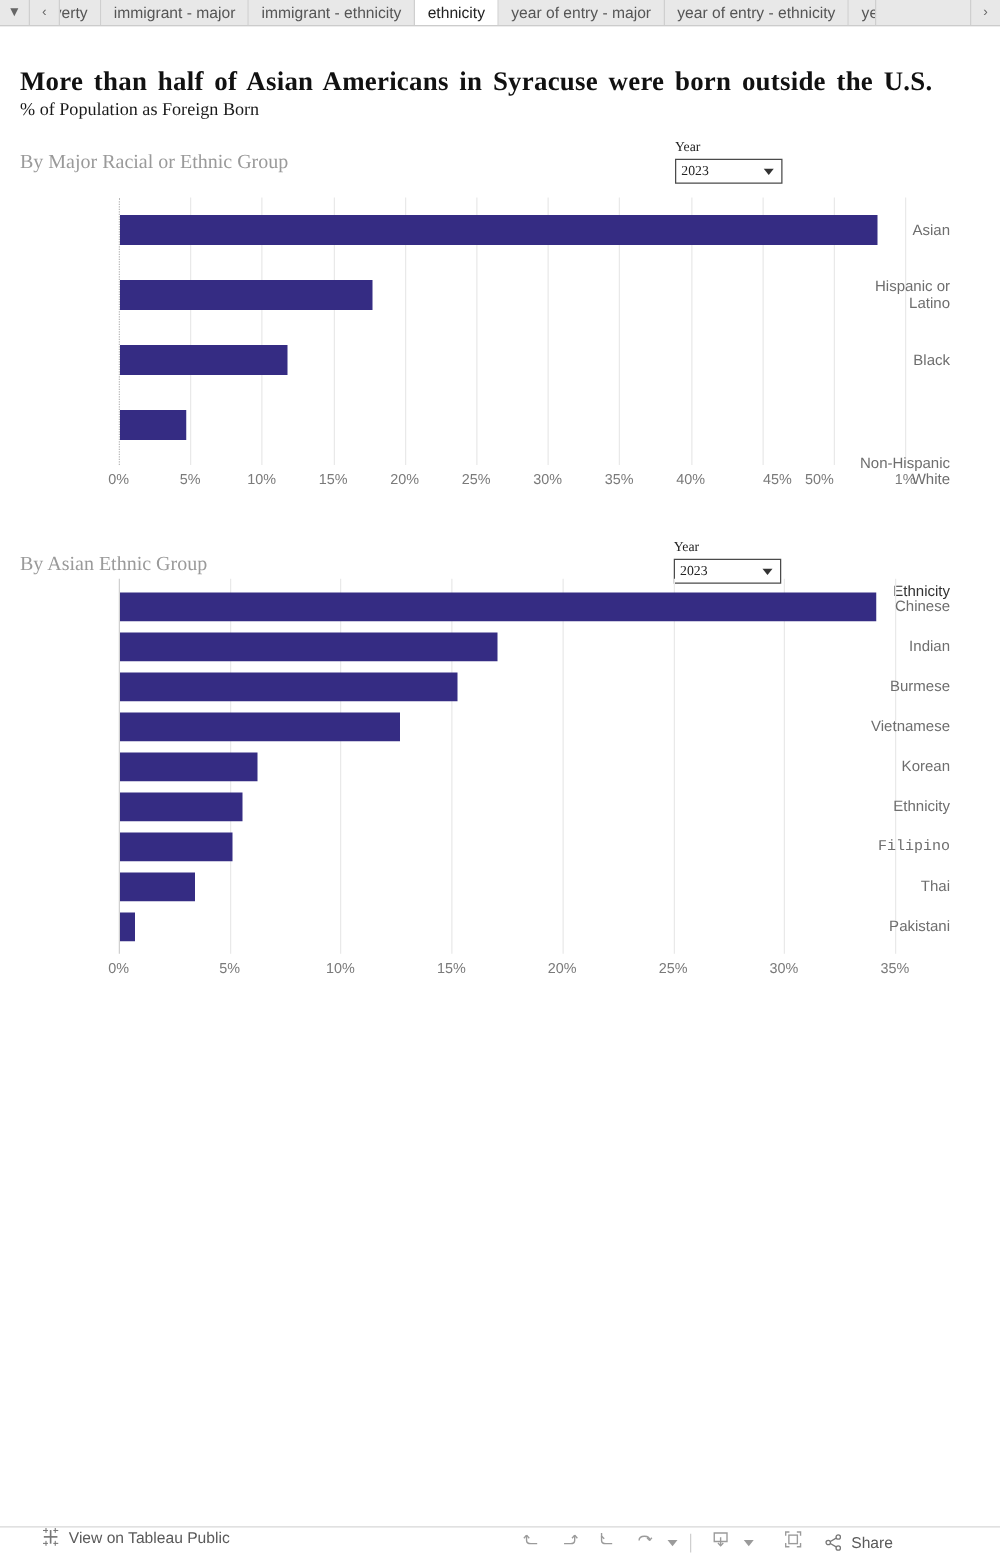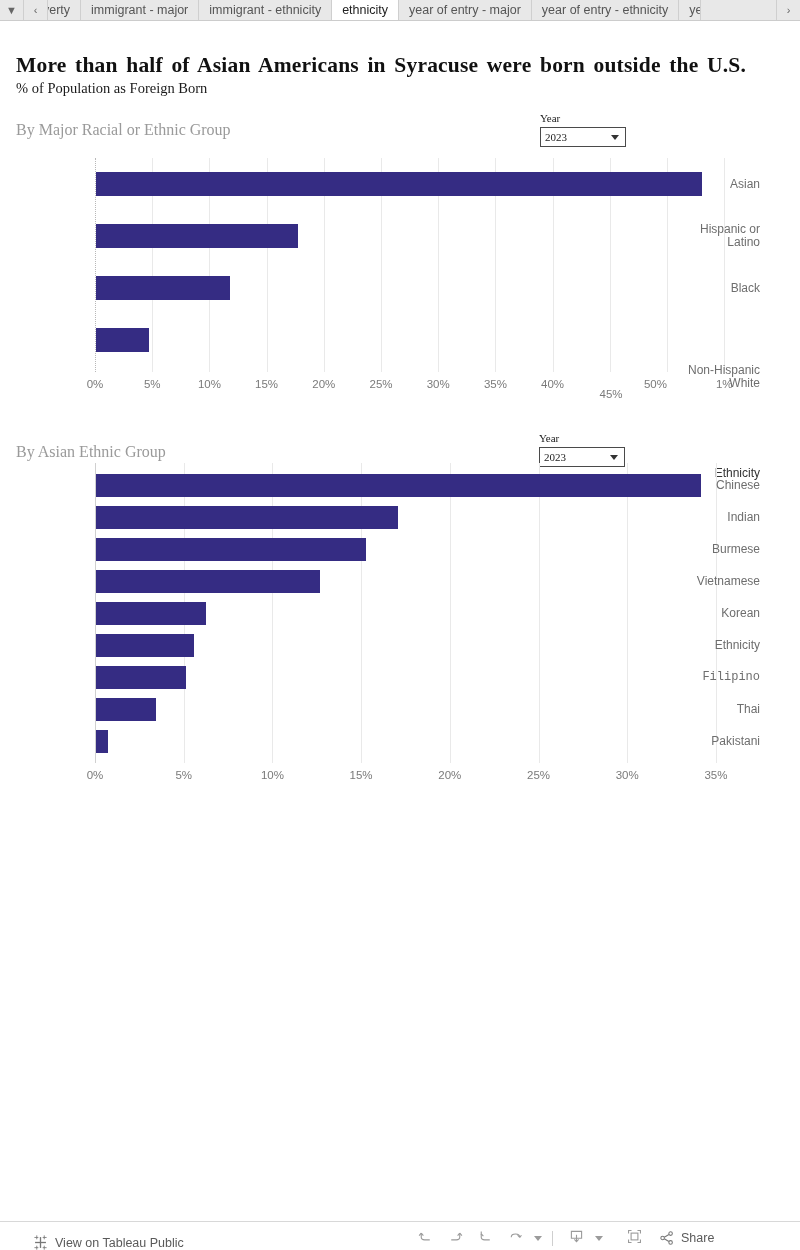--- a/index.html
+++ b/index.html
@@ -141,21 +141,21 @@
     text-align: center;
     width: 40px;
   }
 
   
   .toolbar {
     position: absolute; left: 0; bottom: 0;
     width: 800px; height: 29px;
     background: #ffffff;
     border-top: 1px solid #d8d8d8;
-    display: flex; align-items: flex-end;
+    display: flex; align-items: flex-start;
   }
   .tableau-link {
     display: flex; align-items: center;
     margin-left: 33px;
     font-size: 12.5px; color: #5a5a5a;
   }
   .tableau-logo { margin-right: 7px; display: flex; }
   .tool-icons {
     position: absolute; left: 410px;
     display: flex; align-items: center;
@@ -264,21 +264,21 @@
       <div class="bar" title="Non-Hispanic White: 4.6%" style="left: 1px; top: 170px; width: 52.624px; height: 24px; background: rgb(53, 44, 131);"></div>
       <div class="xtick" style="left: -20px; top: 220px;">0%</div>
       <div class="xtick" style="left: 37.2px; top: 220px;">5%</div>
       <div class="xtick" style="left: 94.4px; top: 220px;">10%</div>
       <div class="xtick" style="left: 151.6px; top: 220px;">15%</div>
       <div class="xtick" style="left: 208.8px; top: 220px;">20%</div>
       <div class="xtick" style="left: 266px; top: 220px;">25%</div>
       <div class="xtick" style="left: 323.2px; top: 220px;">30%</div>
       <div class="xtick" style="left: 380.4px; top: 220px;">35%</div>
       <div class="xtick" style="left: 437.6px; top: 220px;">40%</div>
-      <div class="xtick" style="left: 496px; top: 220px; margin-top: 10px;">45%</div>
+      <div class="xtick" style="left: 507px; top: 220px;">45%</div>
       <div class="xtick" style="left: 532px; top: 220px; text-align: right;">50%</div>
       <div class="xtick" style="left: 609.2px; top: 220px;">1%</div>
     </div>
     <div class="ylabel" style="top: 19.5px;">Asian</div>
     <div class="ylabel two-line" style="top: 65px;">Hispanic or<br>Latino</div>
     <div class="ylabel" style="top: 123.5px;">Black</div>
     <div class="ylabel two-line" style="top: 169px; margin-top: 37px;">Non-Hispanic<br>White</div>
   </div>
 
 <div class="chart" id="chart2">

